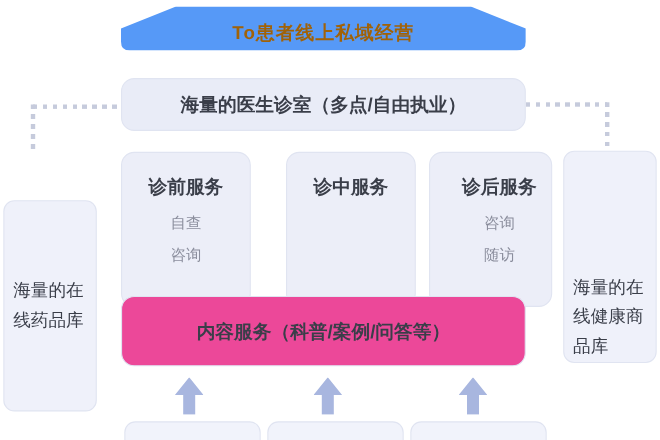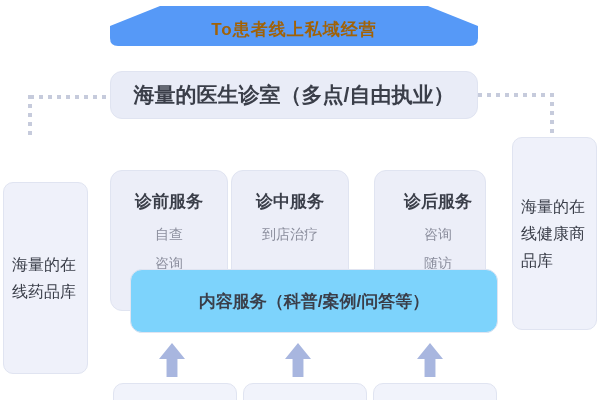--- a/index.html
+++ b/index.html
@@ -15,36 +15,36 @@
     left:110px;top:12px;width:368px;height:34px;display:flex;align-items:center;justify-content:center;
     color:#a16207;font-size:17px;font-weight:700;letter-spacing:1px;
   }
   
   .lav-box{
     background:#ECEFF9;border:1px solid #E0E4F1;border-radius:12px;box-sizing:border-box;
     color:#3A3E49;
   }
   
   #doctor-box{left:110px;top:71px;width:368px;height:48px;display:flex;align-items:center;justify-content:center;
-    font-size:21px;font-weight:600;background:#E9ECF7;}
+    font-size:17px;font-weight:600;background:#E9ECF7;}
   
-  .svc-box{top:138px;height:141px;background:#ECEEF8;display:flex;flex-direction:column;align-items:center;margin-top:32px;}
+  .svc-box{top:138px;height:141px;background:#ECEEF8;display:flex;flex-direction:column;align-items:center;}
   #svc-0{left:110px;width:118px;}
-  #svc-1{left:231px;width:118px;}
-  #svc-2{left:374px;width:112px;padding-left:16px;}
+  #svc-1{left:260px;width:118px;}
+  #svc-2{left:390px;width:112px;padding-left:16px;}
   .svc-title{margin-top:19px;font-size:17px;font-weight:700;color:#3A3E49;}
   .svc-items{margin-top:7px;font-size:14px;line-height:29px;color:#8B8E9D;}
   
   .side-box{background:#EFF1FA;border-radius:10px;display:flex;align-items:center;
     padding:0 8px;font-size:16px;font-weight:500;line-height:27px;}
   #left-panel{left:3px;top:138px;width:85px;height:192px;margin-top:44px;}
-  #right-panel{left:512px;top:137px;width:85px;height:193px;}
+  #right-panel{left:512px;top:137px;width:85px;height:193px;align-items:flex-end;}
   
   #content-box{left:110px;top:269px;width:368px;height:64px;display:flex;align-items:center;justify-content:center;
-    font-size:17px;font-weight:600;background:#7dd3fc;margin-left:20px;}
+    font-size:17px;font-weight:600;background:#ec4899;}
   
   .dot-h{height:4px;background:repeating-linear-gradient(90deg,#C6CBDC 0 4px,transparent 4px 9px);}
   .dot-v{width:4px;background:repeating-linear-gradient(180deg,#C6CBDC 0 4px,transparent 4px 9px);}
   #dot-left-h{left:30px;top:95px;width:80px;}
   #dot-left-v{left:28px;top:95px;height:44px;}
   #dot-right-h{left:478px;top:93px;width:74px;}
   #dot-right-v{left:550px;top:93px;height:45px;}
   
   .up-arrow{
     top:343px;width:26px;height:34px;background:#A8B6DF;
@@ -78,21 +78,20 @@
   <div id="svc-0" class="abs lav-box svc-box">
     <div class="svc-title">诊前服务</div>
     <div class="svc-items">
       <div>自查</div>
       <div>咨询</div>
     </div>
   </div>
   <div id="svc-1" class="abs lav-box svc-box">
     <div class="svc-title">诊中服务</div>
     <div class="svc-items">
-      <div>到店治疗</div>
     </div>
   </div>
   <div id="svc-2" class="abs lav-box svc-box">
     <div class="svc-title">诊后服务</div>
     <div class="svc-items">
       <div>咨询</div>
       <div>随访</div>
     </div>
   </div>
 

